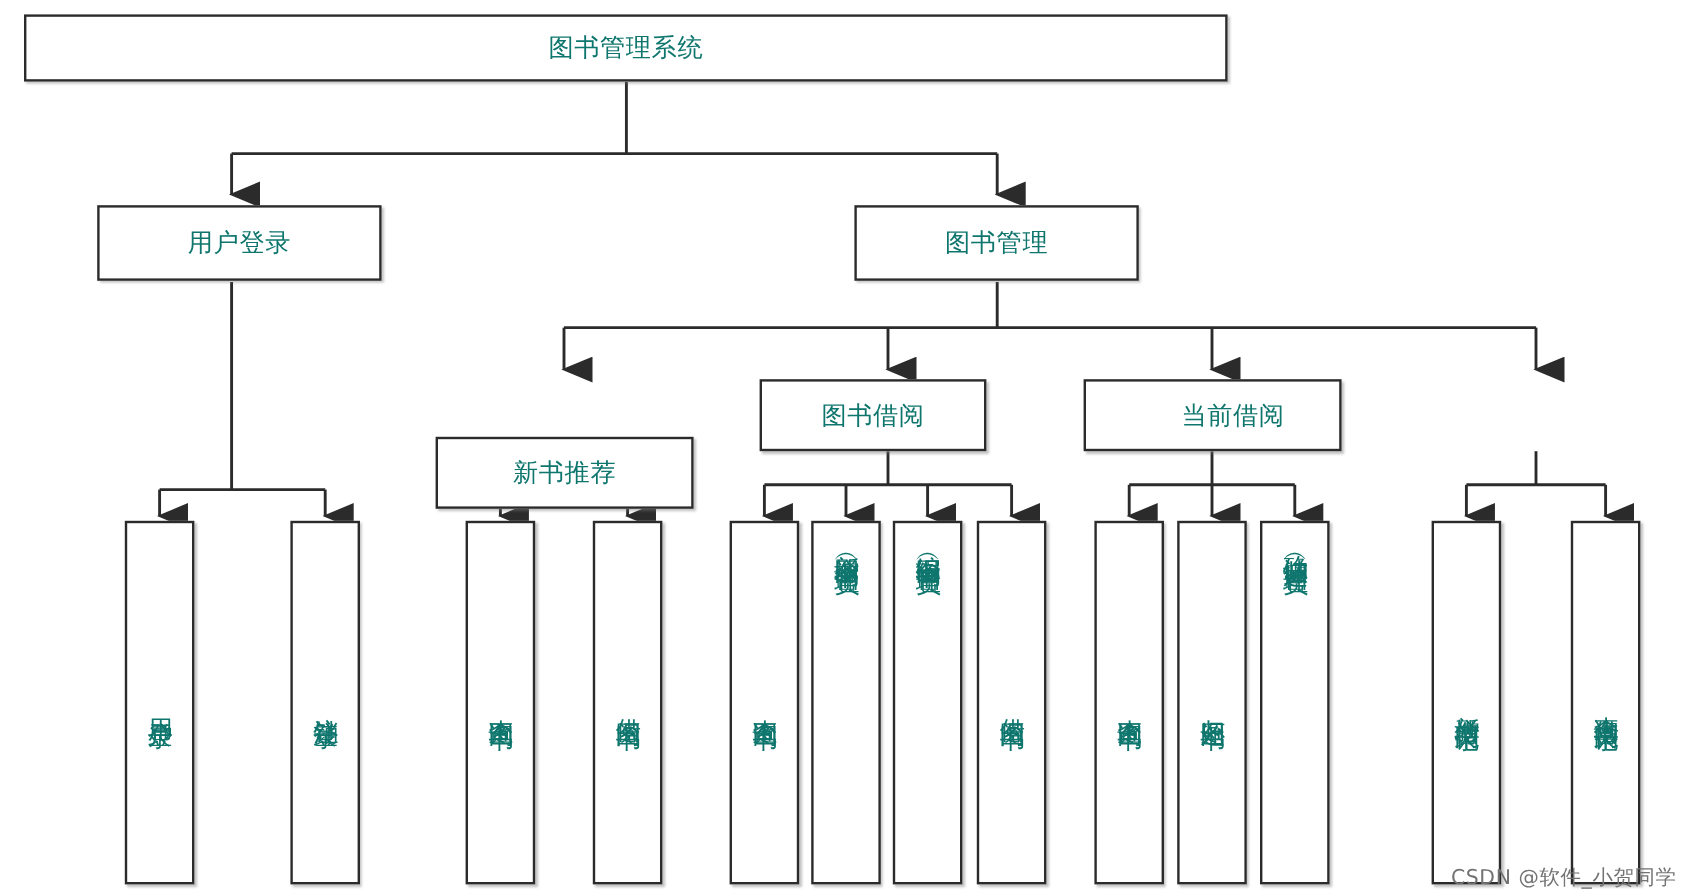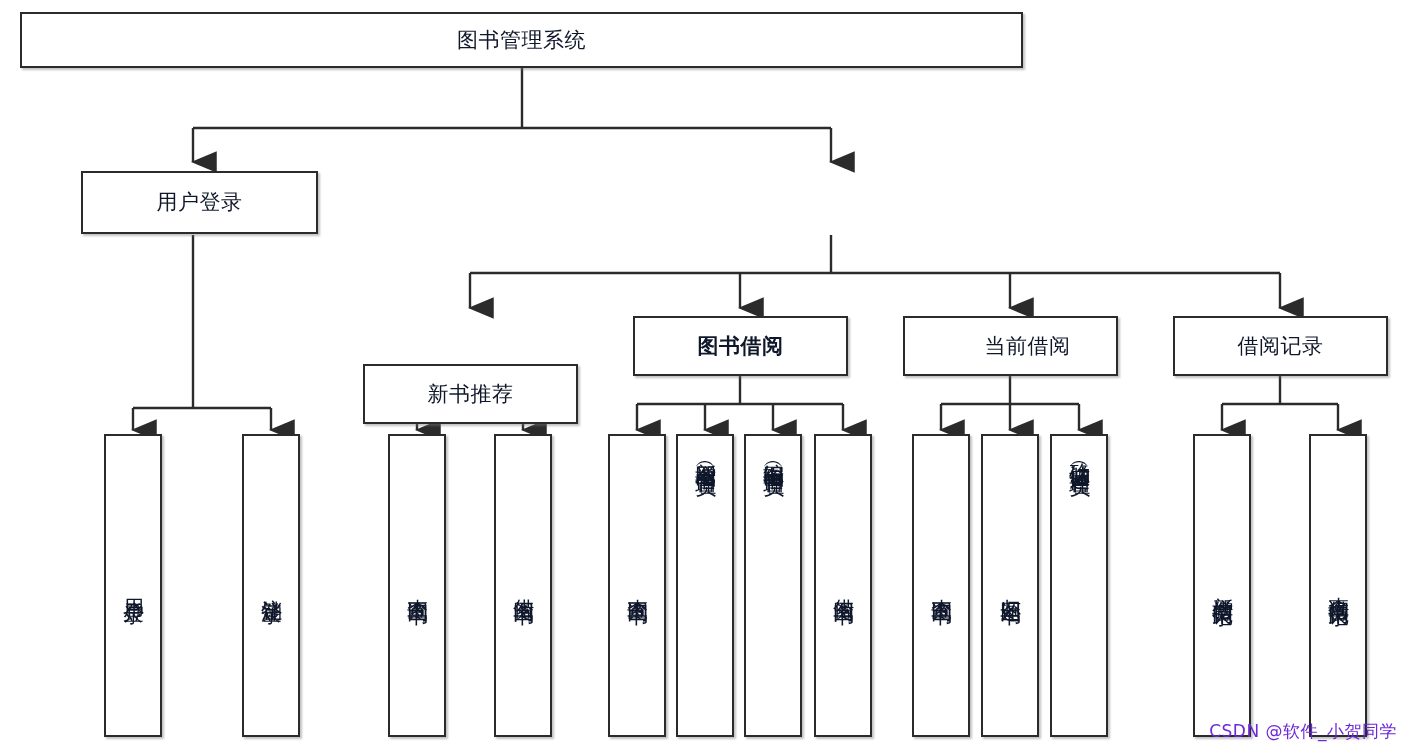--- a/index.html
+++ b/index.html
@@ -35,21 +35,21 @@
     box-shadow: 2px 2px 2px rgba(120,120,120,0.45);
     display: flex;
     align-items: center;
     justify-content: center;
     z-index: 2;
   }
   .node-label {
     font-size: 21px;
     line-height: 1.15;
     letter-spacing: 0.5px;
-    color: #0f172a;
+    color: #0f766e;
     white-space: nowrap;
     text-align: left;
   }
   
   .node.vertical {
     align-items: flex-start;
     padding-top: 10px;
   }
   .node.vertical .node-label {
     writing-mode: vertical-rl;
@@ -62,21 +62,21 @@
   
   .node.vertical.centered {
     align-items: center;
     padding-top: 0;
   }
   .watermark {
     position: absolute;
     right: 8px;
     bottom: 4px;
     font-size: 17px;
-    color: #6d28d9;
+    color: #737373;
     letter-spacing: 0.5px;
     z-index: 5;
     white-space: nowrap;
   }
 </style>
 </head>
 <body>
 
 <div id="diagram">
 
@@ -132,36 +132,36 @@
   </svg>
 
   <div class="node" style="left:20px; top:12px; width:1003px; height:56px;">
     <span class="node-label">图书管理系统</span>
   </div>
 
   <div class="node" style="left:81px; top:171px; width:237px; height:63px;">
     <span class="node-label">用户登录</span>
   </div>
 
+  <div class="node" style="left:712px; top:171px; width:237px; height:63px;">
+    <span class="node-label">图书管理</span>
+  </div>
 
   <div class="node" style="left:363px; top:316px; width:215px; height:60px;margin-top:48px;">
     <span class="node-label">新书推荐</span>
   </div>
 
-  <div class="node" style="left:633px; top:316px; width:215px; height:60px;font-weight:bold;">
+  <div class="node" style="left:633px; top:316px; width:189px; height:60px;">
     <span class="node-label">图书借阅</span>
   </div>
 
   <div class="node" style="left:903px; top:316px; width:215px; height:60px;padding-left:34px;">
     <span class="node-label">当前借阅</span>
   </div>
 
-  <div class="node" style="left:1173px; top:316px; width:215px; height:60px;">
-    <span class="node-label">借阅记录</span>
-  </div>
 
   <div class="node vertical centered" style="left:104px; top:434px; width:58px; height:303px;">
     <span class="node-label">用户登录</span>
   </div>
 
   <div class="node vertical centered" style="left:242px; top:434px; width:58px; height:303px;">
     <span class="node-label">注销登录</span>
   </div>
 
   <div class="node vertical centered" style="left:388px; top:434px; width:58px; height:303px;">

